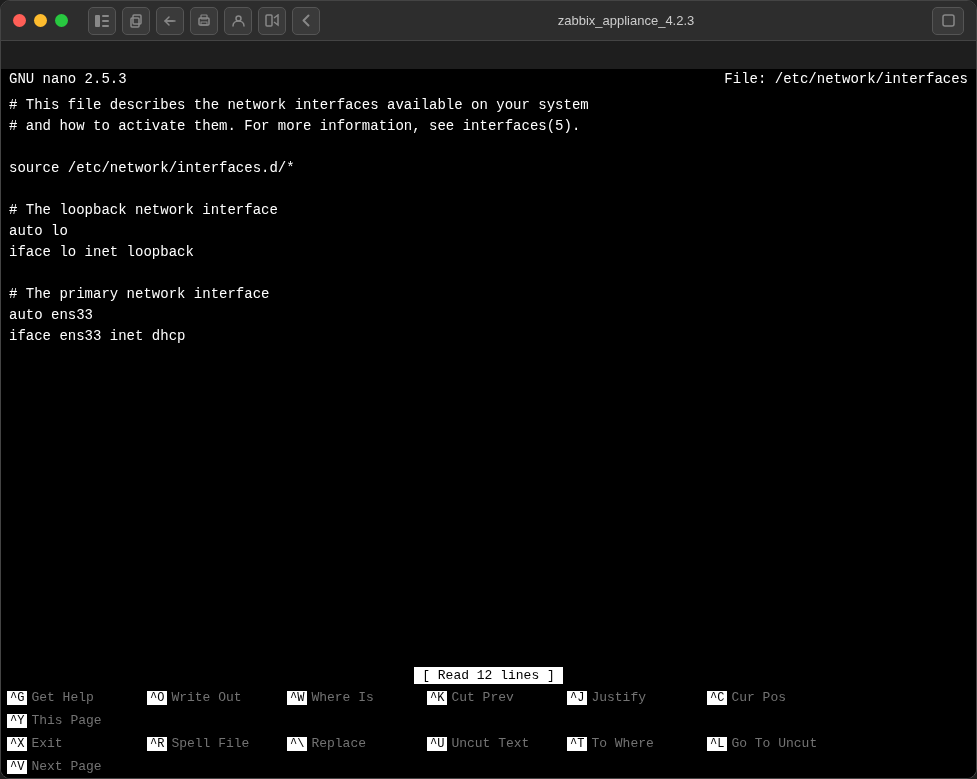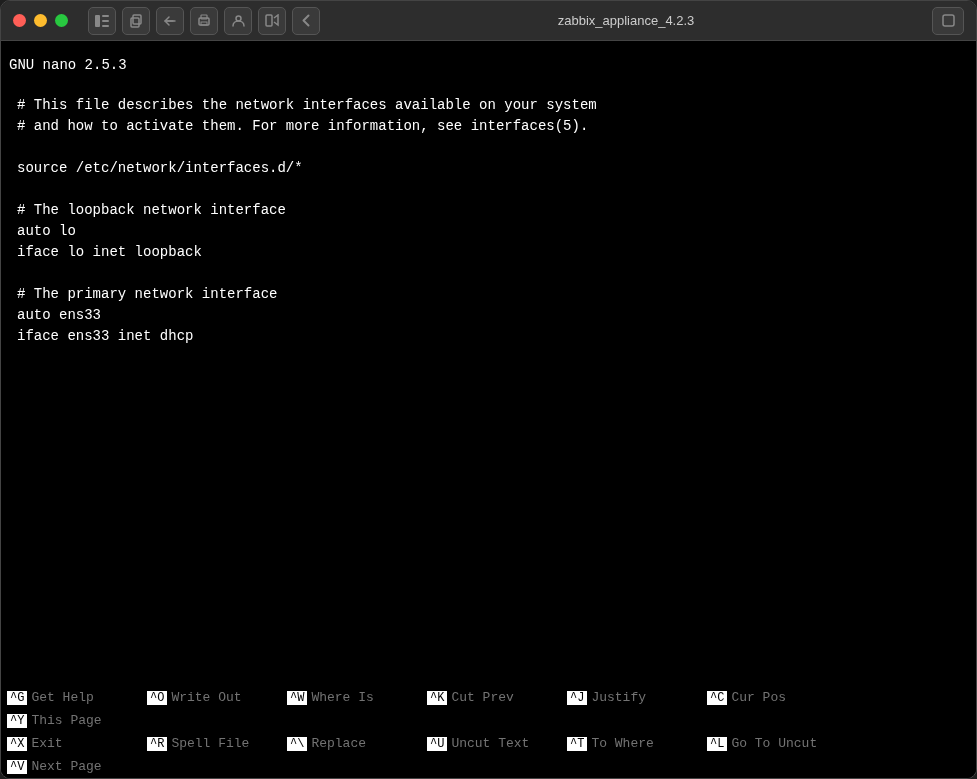--- a/index.html
+++ b/index.html
@@ -17,20 +17,21 @@
     }
 
     .window {
       width: 977px;
       height: 779px;
       display: flex;
       flex-direction: column;
       border-radius: 10px;
       overflow: hidden;
       border: 1px solid #444;
+      gap: 28px;
     }
 
     .title-bar {
       background: #2d2d2d;
       height: 40px;
       display: flex;
       align-items: center;
       padding: 0 12px;
       flex-shrink: 0;
       border-bottom: 1px solid #444;
@@ -100,21 +101,21 @@
       background: #000;
       display: flex;
       flex-direction: column;
       font-family: 'Courier New', Courier, monospace;
       font-size: 14px;
       color: #fff;
     }
 
     .nano-header {
       background: #000;
-      padding: 16px 8px;
+      padding: 2px 8px;
       display: flex;
       justify-content: space-between;
       color: #fff;
       font-size: 14px;
       border-bottom: none;
     }
 
     .nano-header-left {
       color: #fff;
     }
@@ -125,21 +126,20 @@
 
     .nano-content {
       flex: 1;
       padding: 6px 8px;
       background: #000;
       color: #fff;
       line-height: 1.5;
       white-space: pre;
       font-family: 'Courier New', Courier, monospace;
       font-size: 14px;
-      margin-left: 8px;
     }
 
     .nano-status-bar {
       background: #000;
       padding: 2px 8px;
       text-align: center;
       color: #000;
       font-size: 13px;
       font-family: 'Courier New', Courier, monospace;
     }
@@ -243,35 +243,39 @@
       <svg width="13" height="13" viewBox="0 0 13 13" fill="none">
         <rect x="1" y="1" width="11" height="11" rx="2" stroke="#888" stroke-width="1.5" fill="none"></rect>
       </svg>
     </div>
   </div>
 
   <div class="nano-container">
 
     <div class="nano-header">
       <span class="nano-header-left">GNU nano 2.5.3</span>
+      <span class="nano-header-right">File: /etc/network/interfaces</span>
     </div>
 
     <div class="nano-content"># This file describes the network interfaces available on your system
 # and how to activate them. For more information, see interfaces(5).
 
 source /etc/network/interfaces.d/*
 
 # The loopback network interface
 auto lo
 iface lo inet loopback
 
 # The primary network interface
 auto ens33
 iface ens33 inet dhcp</div>
 
+    <div class="nano-status-bar">
+      <span class="status-msg">[ Read 12 lines ]</span>
+    </div>
 
     <div class="nano-shortcut-bar">
       <div class="shortcut-item">
         <span class="shortcut-key">^G</span>
         <span class="shortcut-label">Get Help</span>
       </div>
       <div class="shortcut-item">
         <span class="shortcut-key">^O</span>
         <span class="shortcut-label">Write Out</span>
       </div>

